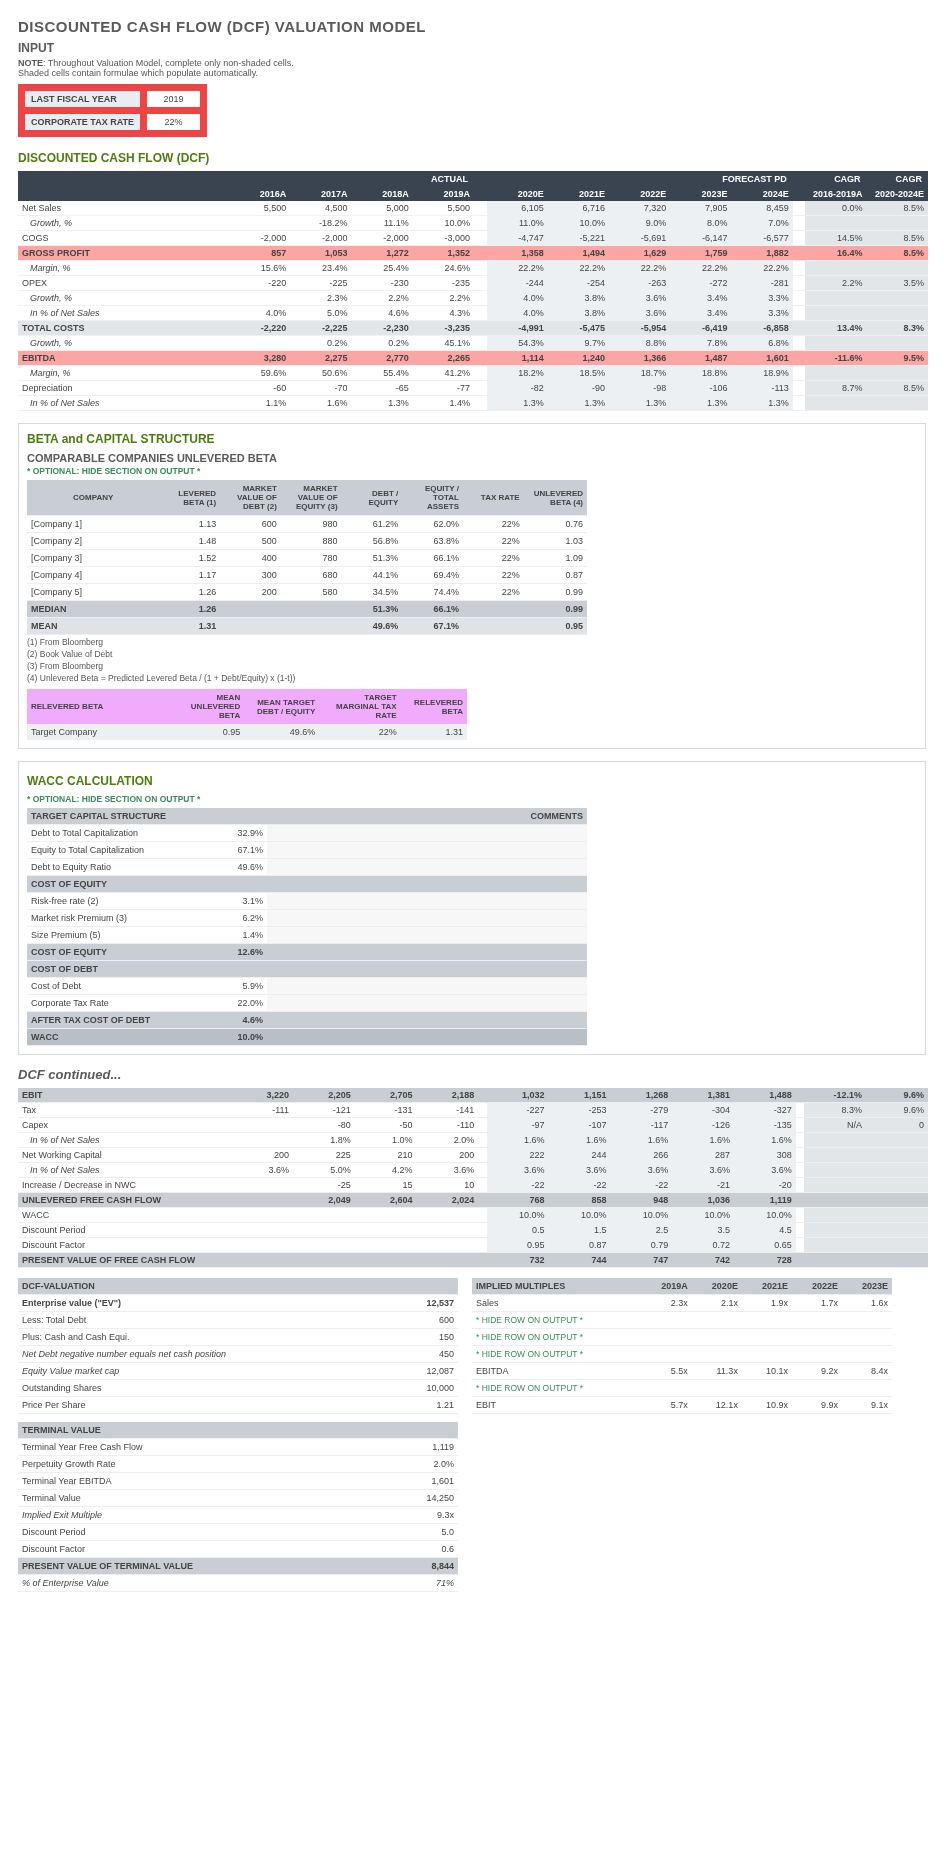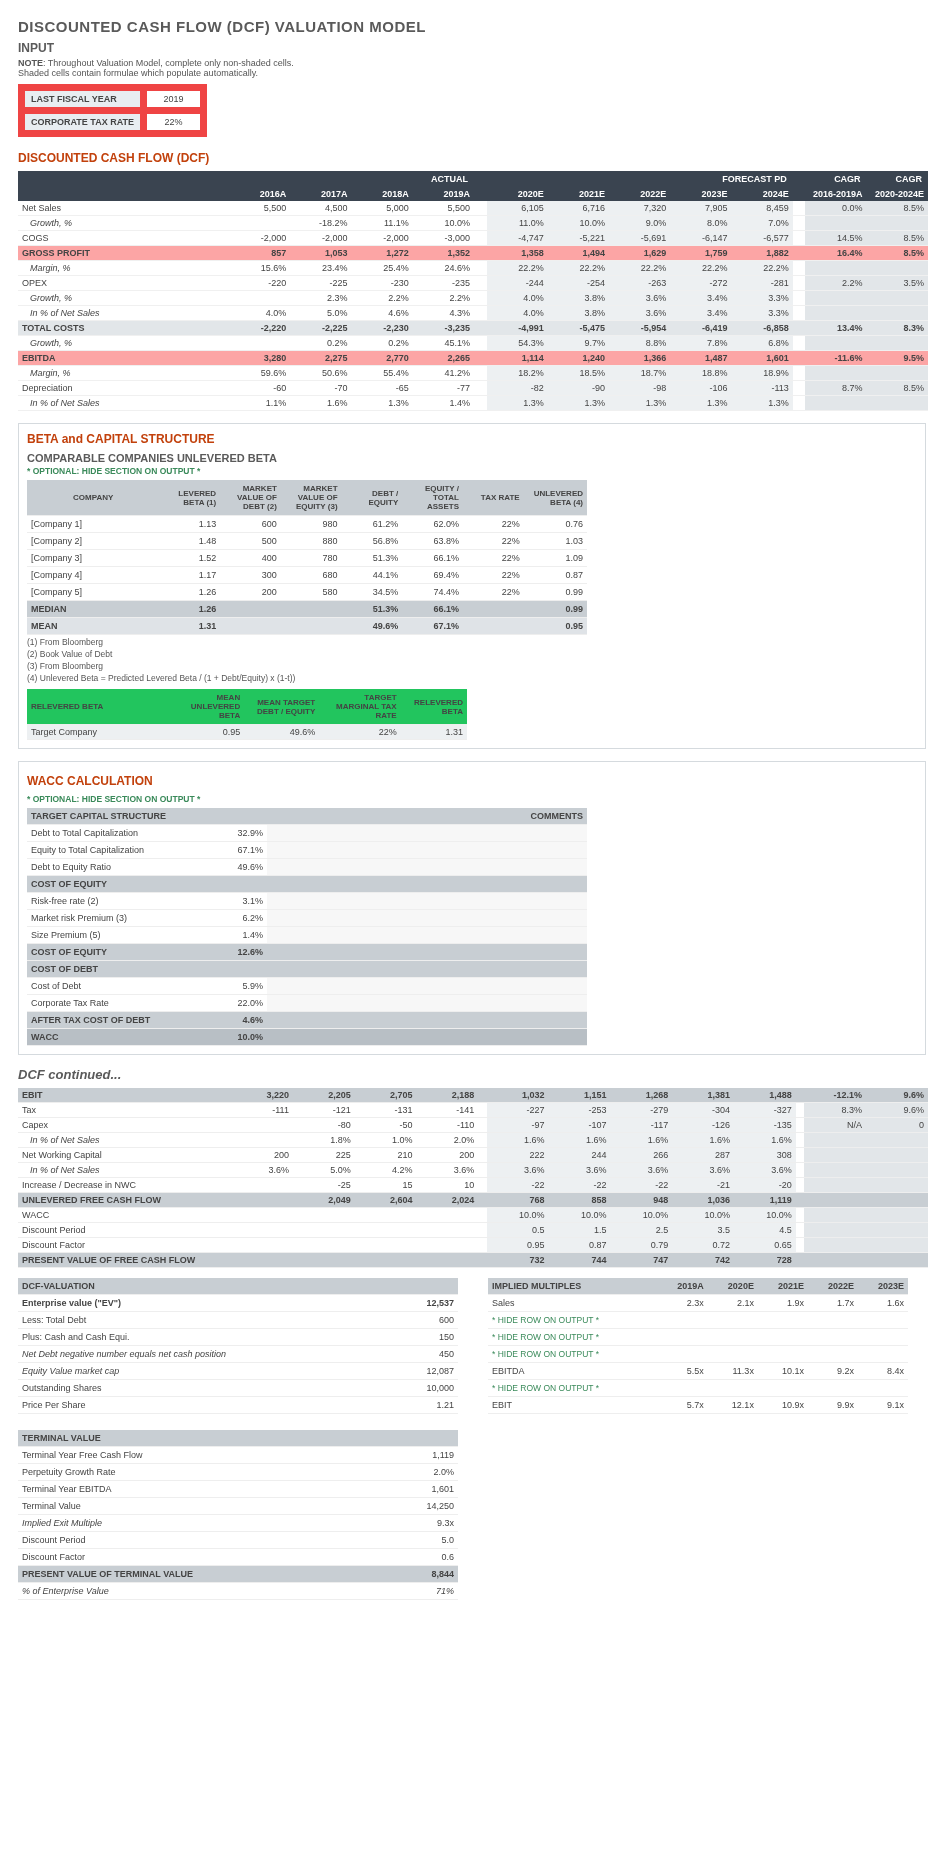--- a/index.html
+++ b/index.html
@@ -1,19 +1,19 @@
 <!DOCTYPE html>
 <html><head>
 <meta charset="utf-8">
 <style>
 *{box-sizing:border-box;margin:0;padding:0}
 body{font-family:"Century Gothic",Arial,sans-serif;font-size:10px;color:#444;background:#fff;padding:18px;width:944px}
 h1{font-size:15px;font-weight:700;color:#5a5a5a;letter-spacing:.5px;margin-bottom:6px}
 h2.i{font-size:12px;font-weight:700;color:#5a5a5a;margin:6px 0 3px}
-h2.s{font-size:12px;font-weight:700;color:#c2410c;margin:14px 0 6px}
+h2.s{font-size:12px;font-weight:700;color:#4d7c0f;margin:14px 0 6px}
 .note{font-size:9px;color:#555;max-width:280px;margin-bottom:6px}
 .opt{font-size:8.5px;color:#3a8a5a;font-weight:700;margin:2px 0 4px}
 table{border-collapse:collapse;font-size:9px}
 td,th{padding:2px 4px;text-align:right;border-bottom:1px solid #eee}
 td:first-child,th:first-child{text-align:left}
 th{font-weight:700}
 .it{font-style:italic}
 .b{font-weight:700}
 .ind1{padding-left:12px}
 
@@ -33,21 +33,21 @@
 .fc{background:#edf0f2}
 .cg{background:#e2e6e9}
 
 .tb{width:560px}
 .tb th{background:#c8ced3;font-size:8px;vertical-align:middle;padding:4px}
 .tb td{padding:3px 4px}
 .tb tr.med td{background:#c8ced3;font-weight:700}
 .tb tr.mean td{background:#dfe3e7;font-weight:700}
 .ft{font-size:8.5px;color:#555;margin:2px 0}
 .rb{width:440px}
-.rb th{background:#22c55e;font-size:8px;padding:4px}
+.rb th{background:#f0abfc;font-size:8px;padding:4px}
 .rb td{background:#edf0f2}
 
 .wacc{width:560px}
 .wacc td{padding:3px 4px}
 .wacc .sh td{background:#c8ced3;font-weight:700}
 .wacc .row td:first-child{background:#fff}
 .wacc .row td:nth-child(2){width:70px;text-align:right}
 .wacc .row td:nth-child(3){background:#f7f7f7;width:320px;text-align:left}
 .wacc .tot td{background:#b8bfc5;font-weight:700}
 
@@ -56,21 +56,21 @@
 .d2 col.yr{width:58px}
 .d2 .sh td{background:#c8ced3;font-weight:700}
 
 .vt{width:440px}
 .vt td{padding:3px 4px}
 .vt .sh td{background:#c8ced3;font-weight:700}
 .im{width:420px}
 .im td{padding:3px 4px}
 .im .sh td{background:#c8ced3;font-weight:700}
 .hide{color:#3a8a5a;font-size:8.5px}
-.flex{display:flex;gap:30px;margin-top:10px}
+.flex{display:flex;gap:14px;margin-top:10px}
 .cont{font-style:italic;font-weight:700;color:#5a5a5a;font-size:13px;margin:12px 0 6px}
 .box{border:1px solid #d5dade;padding:8px}
 </style>
 </head>
 <body>
 
 <h1>DISCOUNTED CASH FLOW (DCF) VALUATION MODEL</h1>
 <h2 class="i">INPUT</h2>
 <div class="note"><span class="b">NOTE</span>: <span id="note-rest">Throughout Valuation Model, complete only non-shaded cells. Shaded cells contain formulae which populate automatically.</span></div>
 <table class="inp">
@@ -794,21 +794,21 @@
           <tr>
             <td class="ind1">Outstanding Shares</td>
             <td class="">10,000</td>
           </tr>
           <tr>
             <td class="">Price Per Share</td>
             <td class="">1.21</td>
           </tr>
         </tbody>
       </table>
-<table class="vt" id="term-table" style="margin-top:16px">
+<table class="vt" id="term-table" style="margin-top:8px">
         <tbody>
           <tr class="sh">
             <td colspan="2">TERMINAL VALUE</td>
           </tr>
           <tr>
             <td class="">Terminal Year Free Cash Flow</td>
             <td>1,119</td>
           </tr>
           <tr>
             <td class="">Perpetuity Growth Rate</td>

